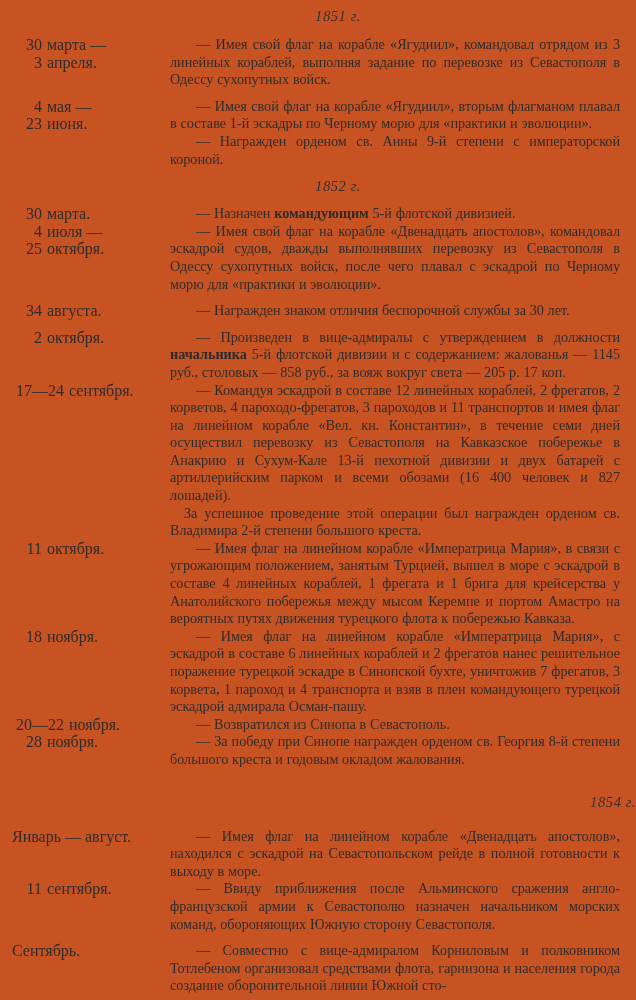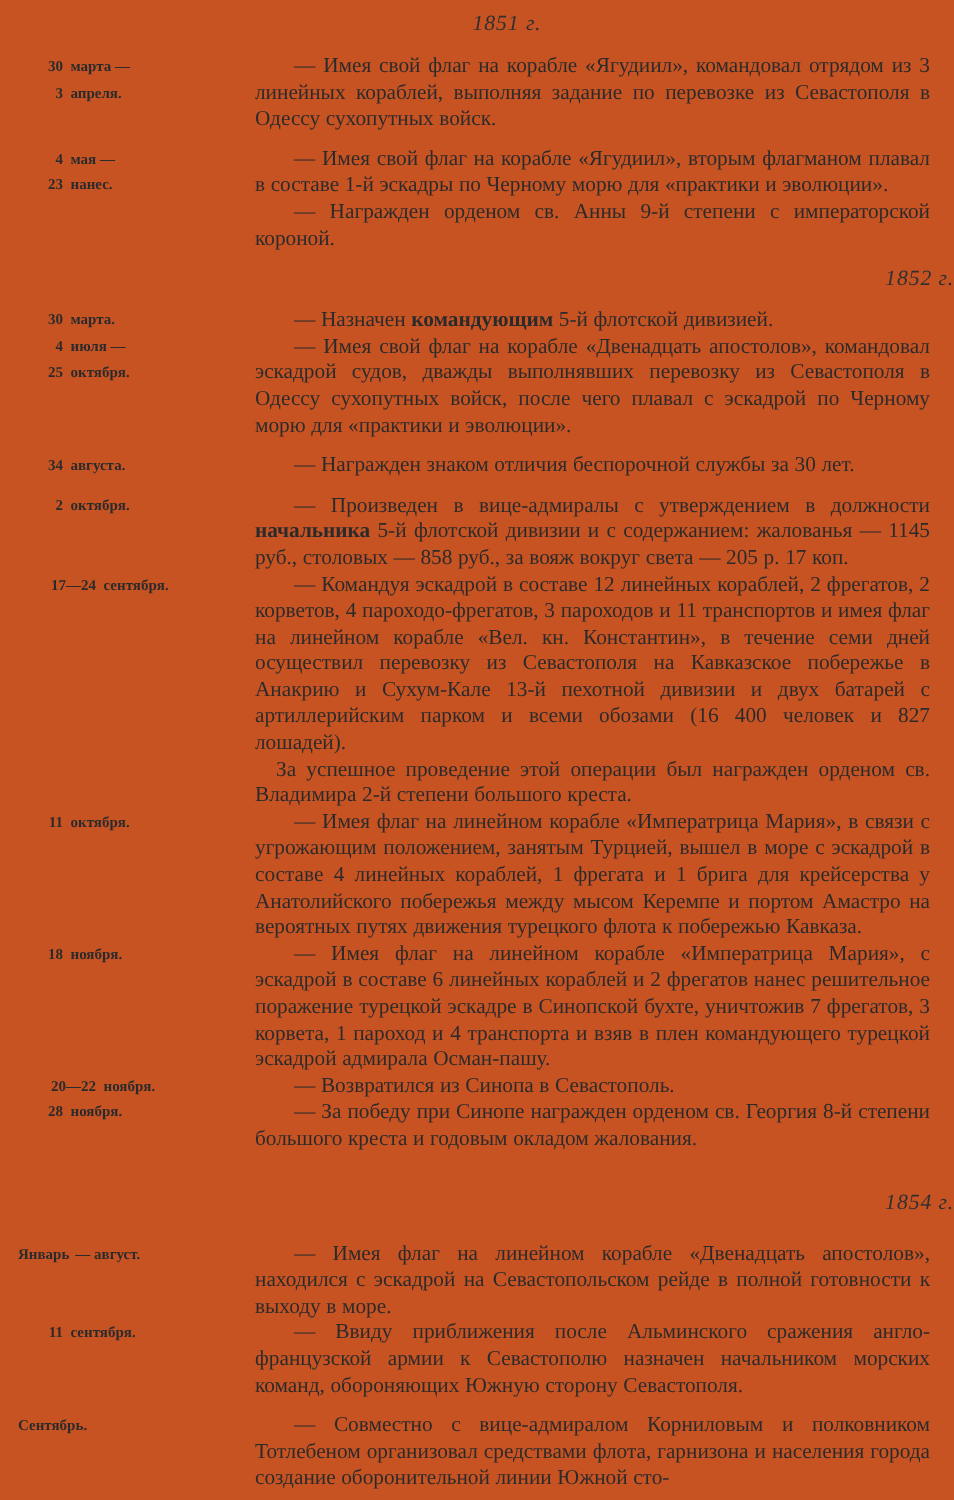--- a/index.html
+++ b/index.html
@@ -27,40 +27,39 @@
   
   .year-heading {
     text-align: center;
     font-style: italic;
     font-size: 14.5px;
     letter-spacing: 0.6px;
     color: #1a1a1a;
     padding-left: 40px;
   }
   .year-heading.y1851 { margin: 8px 0 11px 0; }
-  .year-heading.y1852 { margin: 10px 0 10px 0; text-align: right; }
+  .year-heading.y1852 { margin: 10px 0 10px 0; }
   .year-heading.y1853 { margin: 19px 0 13px 0; }
   .year-heading.y1854 { margin: 25px 0 17px 0; text-align: right; }
 
   
   .entries {
     width: 608px;
     margin: 0 0 0 12px;
     border-collapse: collapse;
   }
   .entries tr { vertical-align: top; }
 
   td.date-cell {
     width: 150px;
     padding: 0 8px 0 0;
-    font-size: 10px;
+    font-size: 16px;
     line-height: 17.6px;
     white-space: nowrap;
     text-align: left;
-    font-weight: bold;
   }
   td.text-cell {
     padding: 0;
     font-size: 14.2px;
     line-height: 17.6px;
     text-align: justify;
     text-justify: inter-word;
     word-spacing: 0.2px;
   }
 
@@ -118,21 +117,21 @@
       </td>
     </tr>
     <tr>
           <td colspan="2">
             <div class="spacer-sm"></div>
           </td>
         </tr>
     <tr>
       <td class="date-cell">
         <span class="dline"><span class="dnum">4</span><span class="dword">мая —</span></span>
-        <span class="dline"><span class="dnum">23</span><span class="dword">нанес.</span></span>
+        <span class="dline"><span class="dnum">23</span><span class="dword">июня.</span></span>
       </td>
       <td class="text-cell">
         <p class="para">— Имея свой флаг на корабле «Ягудиил», вторым флагманом плавал в составе 1-й эскадры по Черному морю для «практики и эволюции».</p>
         <p class="para">— Награжден орденом св. Анны 9-й степени с императорской короной.</p>
       </td>
     </tr>
   </tbody>
     </table>
 
   <div class="year-heading y1852">1852 г.</div>

